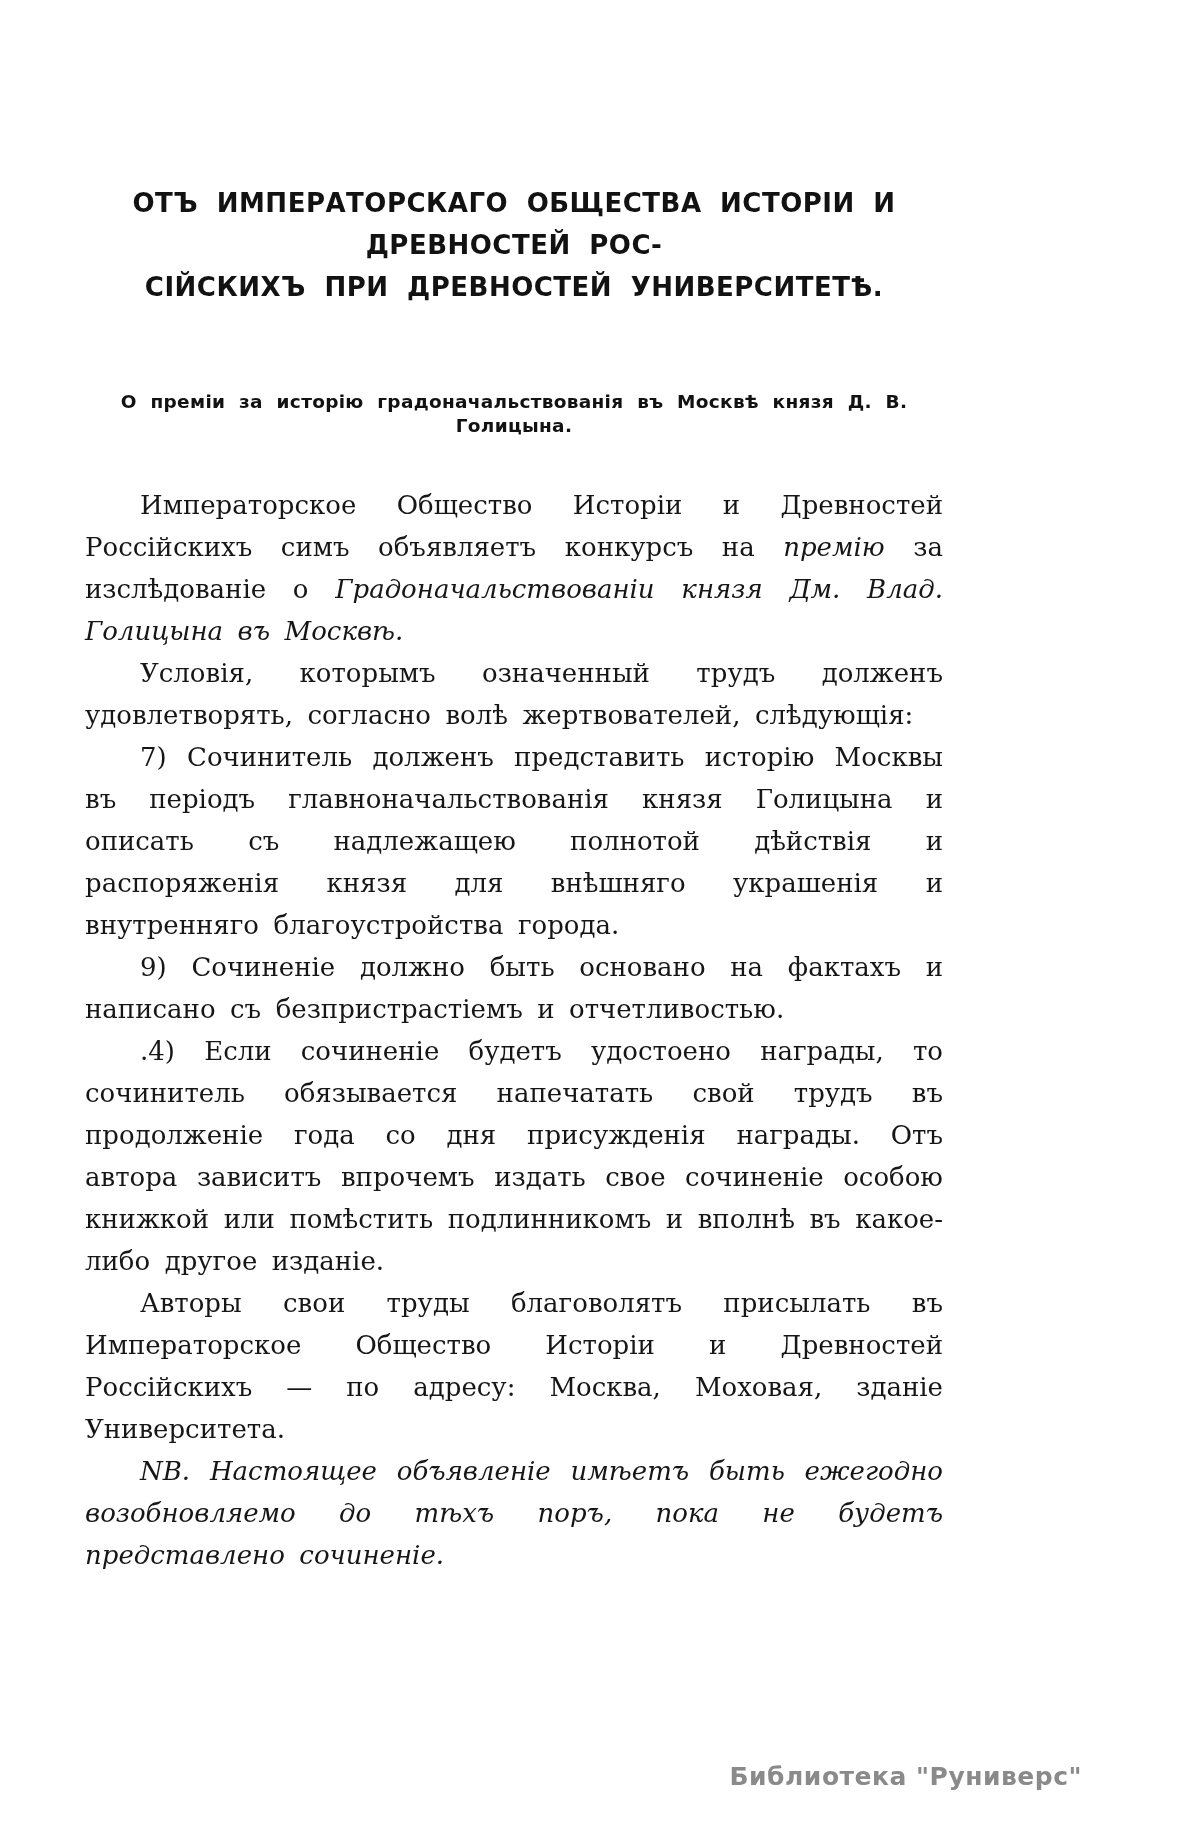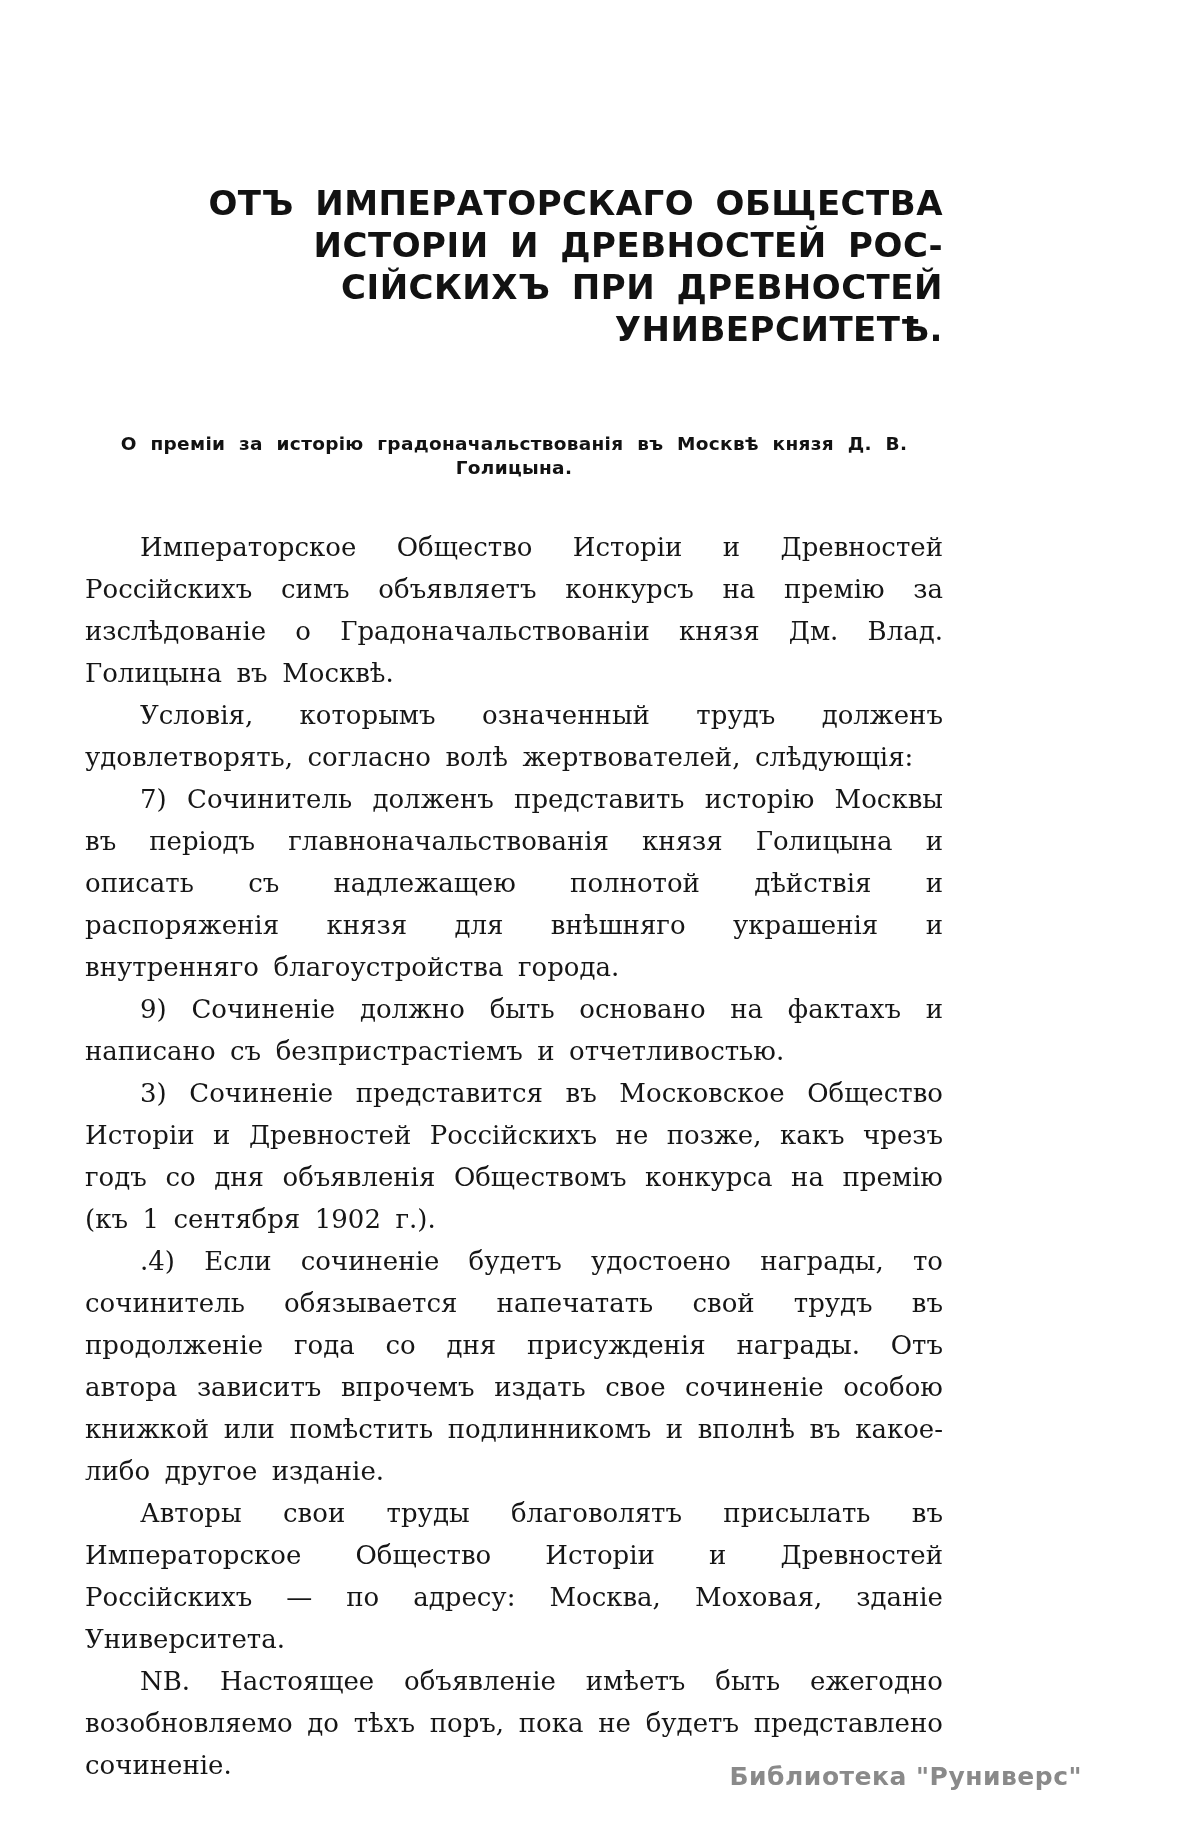--- a/index.html
+++ b/index.html
@@ -16,24 +16,24 @@
     color: #161616;
   }
   .page-content {
     position: absolute;
     left: 85px;
     top: 0;
     width: 858px;
   }
   .doc-header {
     margin: 182px 0 0 0;
-    text-align: right;
+    text-align: center;
     font-family: "DejaVu Sans", sans-serif;
     font-weight: bold;
-    font-size: 34px;
+    font-size: 26px;
     line-height: 42px;
     letter-spacing: 0.5px;
     word-spacing: 9px;
     color: #121212;
   }
   .doc-header .hline { display: block; }
   .doc-subtitle {
     margin: 82px 0 12px 0;
     text-align: center;
     font-family: "DejaVu Sans", sans-serif;
@@ -48,21 +48,21 @@
     margin-top: 46px;
     font-size: 26px;
     line-height: 42px;
     text-align: justify;
     word-spacing: 0.24em;
   }
   .doc-body p.para {
     margin: 0;
     text-indent: 55px;
   }
-  .run.italic { }
+  .run.italic { font-style: italic; }
   .watermark {
     position: absolute;
     top: 1762px;
     right: 118px;
     font-family: "DejaVu Sans", sans-serif;
     font-weight: bold;
     font-size: 25px;
     color: #8a8a8a;
     letter-spacing: 0.5px;
   }
@@ -77,21 +77,20 @@
     <span class="hline">СІЙСКИХЪ ПРИ ДРЕВНОСТЕЙ УНИВЕРСИТЕТѢ.</span>
   </h1>
 
   <h2 class="doc-subtitle">О преміи за исторію градоначальствованія въ Москвѣ князя Д. В. Голицына.</h2>
 
   <div class="doc-body">
       <p class="para"><span class="run">Императорское Общество Исторіи и Древностей Россійскихъ симъ объявляетъ конкурсъ на </span><span class="run italic">премію</span><span class="run"> за изслѣдованіе о </span><span class="run italic">Градоначальствованіи князя Дм. Влад. Голицына въ Москвѣ.</span></p>
       <p class="para"><span class="run">Условія, которымъ означенный трудъ долженъ удовлетворять, согласно волѣ жертвователей, слѣдующія:</span></p>
       <p class="para"><span class="run">7) Сочинитель долженъ представить исторію Москвы въ періодъ главноначальствованія князя Голицына и описать съ надлежащею полнотой дѣйствія и распоряженія князя для внѣшняго украшенія и внутренняго благоустройства города.</span></p>
       <p class="para"><span class="run">9) Сочиненіе должно быть основано на фактахъ и написано съ безпристрастіемъ и отчетливостью.</span></p>
-      <p class="para"><span class="run">3) Сочиненіе представится въ Московское Общество Исторіи и Древностей Россійскихъ не позже, какъ чрезъ годъ со дня объявленія Обществомъ конкурса на премію (къ 1 сентября 1902 г.).</span></p>
       <p class="para"><span class="run">.4) Если сочиненіе будетъ удостоено награды, то сочинитель обязывается напечатать свой трудъ въ продолженіе года со дня присужденія награды. Отъ автора зависитъ впрочемъ издать свое сочиненіе особою книжкой или помѣстить подлинникомъ и вполнѣ въ какое-либо другое изданіе.</span></p>
       <p class="para"><span class="run">Авторы свои труды благоволятъ присылать въ Императорское Общество Исторіи и Древностей Россійскихъ — по адресу: Москва, Моховая, зданіе Университета.</span></p>
       <p class="para"><span class="run italic">NB. Настоящее объявленіе имѣетъ быть ежегодно возобновляемо до тѣхъ поръ, пока не будетъ представлено сочиненіе.</span></p>
     </div>
 
 </div>
 
 <div class="watermark">Библиотека "Руниверс"</div>
 
 </body></html>

